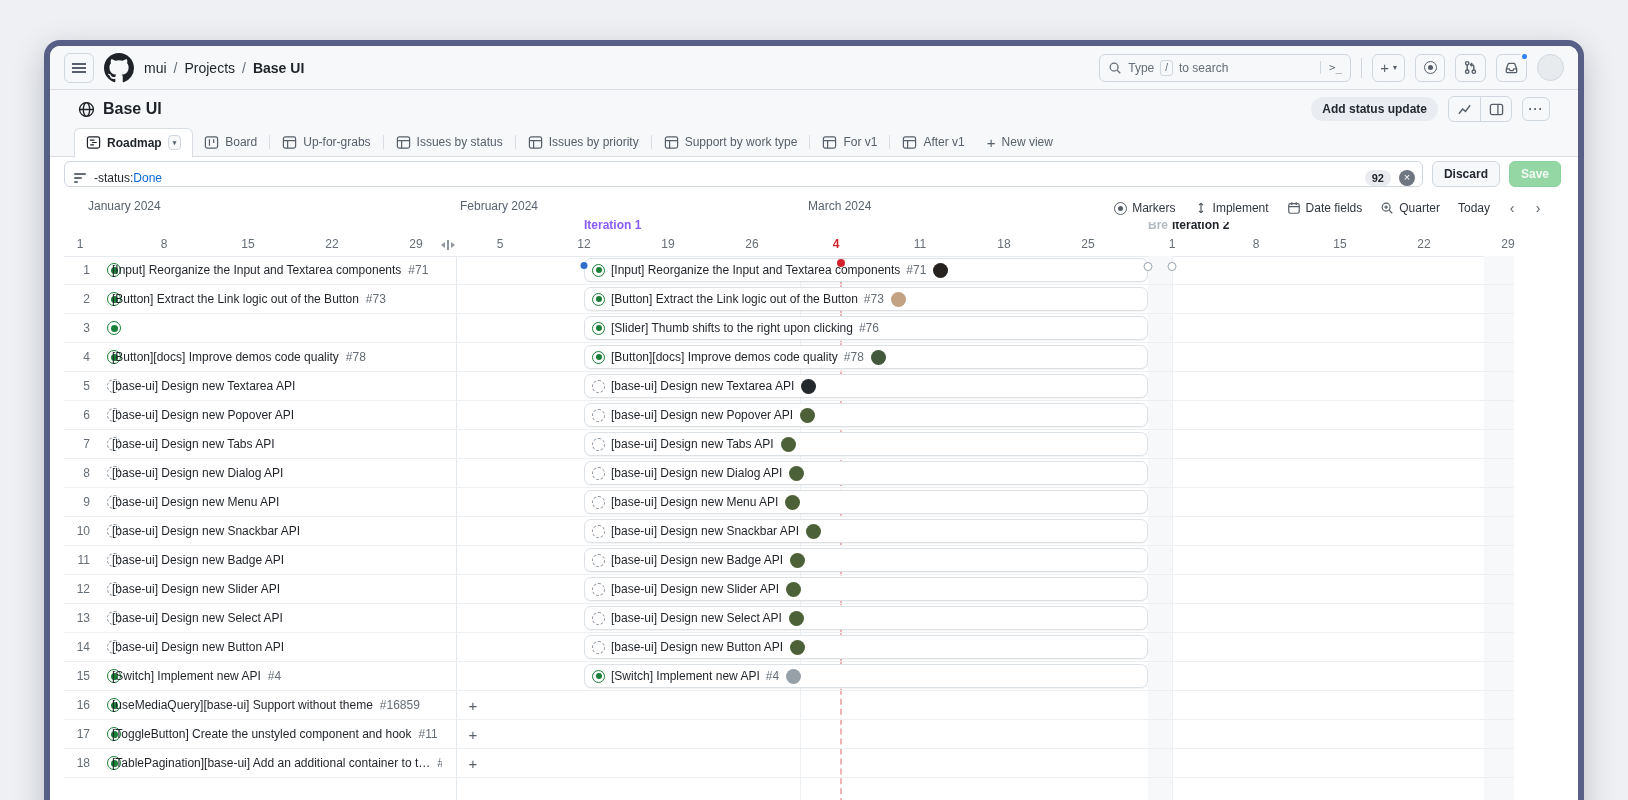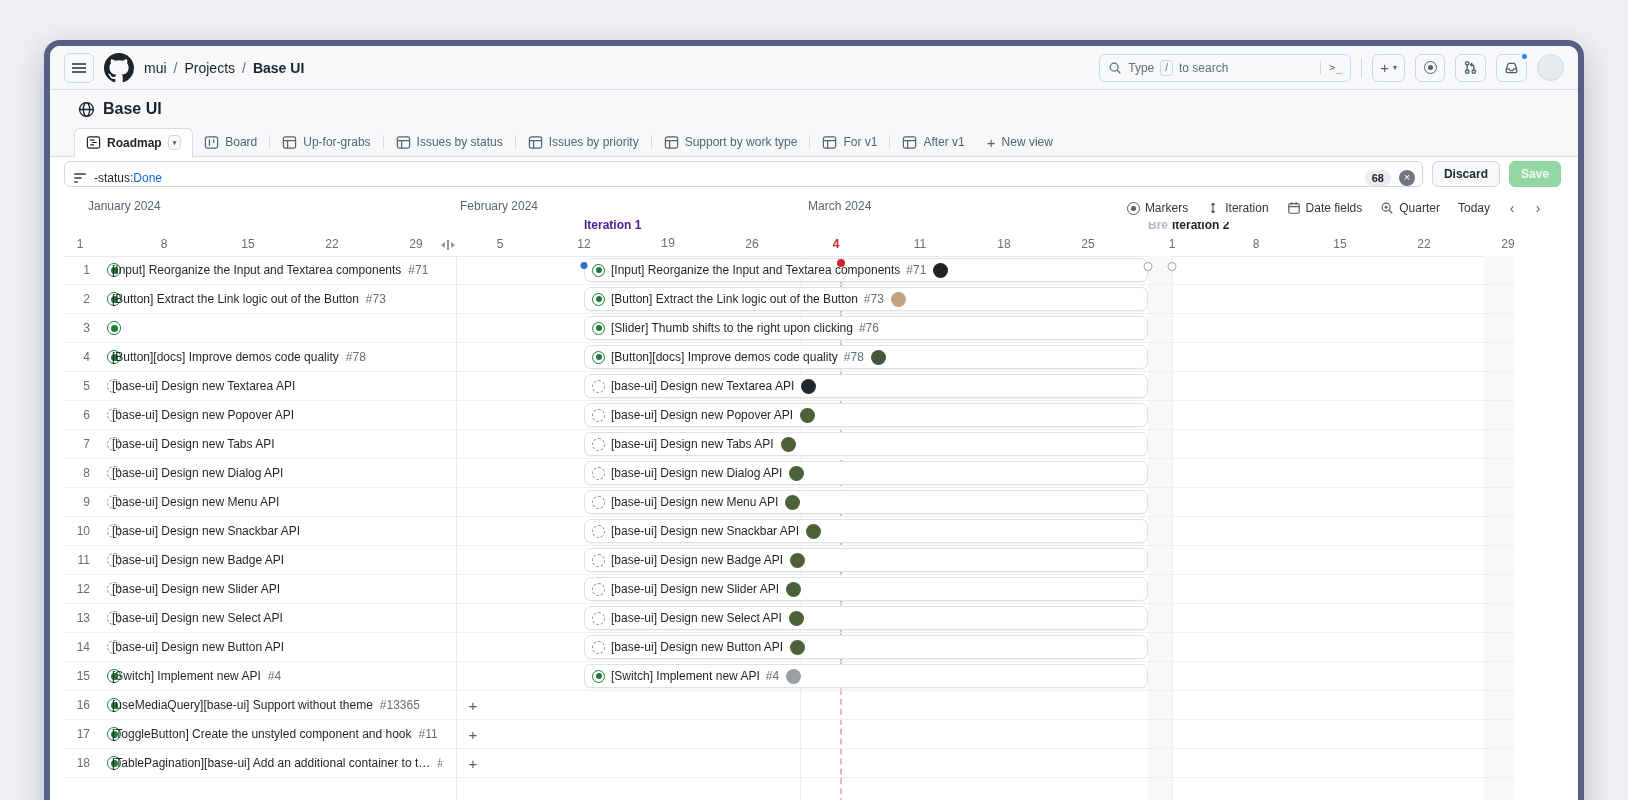--- a/index.html
+++ b/index.html
@@ -54,21 +54,21 @@
   .fq{color:#1f2328}.fv{color:#0969da}
   .count{margin-left:auto;background:rgba(175,184,193,.28);border-radius:10px;padding:2px 7px;font-weight:600;font-size:11px;color:#1f2328}
   .clear{width:16px;height:16px;border-radius:50%;background:#6e7781;color:#fff;font-size:11px;line-height:15px;text-align:center;flex:none}
   .btn{height:26px;padding:0 11px;border:1px solid #d0d7de;border-radius:6px;background:#f6f8fa;font-weight:600;font-size:12px;color:#24292f;display:flex;align-items:center}
   .btn-save{background:#95d7a4;border-color:#8cd29c;color:#f1faf3}
 
   
   .tl-header{position:absolute;top:145px;left:0;width:100%;height:65px;background:#fff}
   .month{position:absolute;top:8px;color:#59636e;white-space:nowrap}
   .iter{position:absolute;top:27px;font-weight:600;white-space:nowrap}
-  .iter.current{color:#4c1d95}
+  .iter.current{color:#8b5cf6}
   .iter.muted{color:#b3bac1}
   .tick{position:absolute;top:46px;color:#656d76;transform:translateX(-50%)}
   .tick.today{color:#d1242f;font-weight:600}
   .tl-toolbar{position:absolute;top:3px;right:28px;height:28px;display:flex;align-items:center;gap:2px;background:#fff;padding-left:10px;z-index:4}
   .tool{display:flex;align-items:center;gap:5px;height:26px;padding:0 8px;border-radius:6px;color:#30363d;font-weight:500;white-space:nowrap}
   .navbtn{width:24px;height:24px;display:flex;align-items:center;justify-content:center;color:#57606a;border-radius:6px;font-size:14px}
   .circledot{width:13px;height:13px;border:1.5px solid #57606a;border-radius:50%;position:relative;flex:none}
   .circledot::after{content:"";position:absolute;inset:3px;background:#57606a;border-radius:50%}
   .col-handle{position:absolute;left:391px;top:49px;display:flex;align-items:center;gap:2px}
   .tri{width:0;height:0;border-top:3.5px solid transparent;border-bottom:3.5px solid transparent}
@@ -157,20 +157,37 @@
     <div class="avatar-top"></div>
   </div>
 
   <div class="proj-header">
     <svg width="17" height="17" viewBox="0 0 16 16" fill="none" stroke="#1f2328" stroke-width="1.3">
           <circle cx="8" cy="8" r="6.5"></circle>
           <ellipse cx="8" cy="8" rx="3" ry="6.5"></ellipse>
           <path d="M1.5 8h13"></path>
         </svg>
     <span class="page-title">Base UI</span>
+    <div class="ph-right">
+      <div class="pillbtn">Add status update</div>
+      <div class="seg">
+        <div>
+              <svg width="15" height="15" viewBox="0 0 16 16" fill="none" stroke="#57606a" stroke-width="1.5">
+                <path d="M2 12.5 6 7.5l3 2.5 5-6.5"></path>
+              </svg>
+            </div>
+        <div>
+              <svg width="15" height="15" viewBox="0 0 16 16" fill="none" stroke="#57606a" stroke-width="1.4">
+                <rect x="1.5" y="2.5" width="13" height="11" rx="2"></rect>
+                <path d="M9.5 2.5v11"></path>
+              </svg>
+            </div>
+      </div>
+      <div class="kebab">···</div>
+    </div>
   </div>
 
   <div class="tabbar">
         <div class="tab active">
           <span>
             <svg width="15" height="15" viewBox="0 0 16 16" fill="none" stroke="currentColor" stroke-width="1.3">
               <rect x="1.5" y="2" width="13" height="12" rx="2"></rect>
               <path d="M4 5.5h5M6.5 8h5M4.5 10.5h4"></path>
             </svg>
           </span>
@@ -253,21 +270,21 @@
       </div>
 
   <div class="filterbar">
     <div class="finput">
       <div class="flt-ic">
             <i></i>
             <i></i>
             <i></i>
           </div>
       <span><span class="fq">-status:</span><span class="fv">Done</span></span>
-      <span class="count">68</span>
+      <span class="count">92</span>
       <span class="clear">×</span>
     </div>
     <div class="btn">Discard</div>
     <div class="btn btn-save">Save</div>
   </div>
 
   <div class="tl-header">
         <span class="iter " style="left: 1122px;">Iteration 2</span>
         <span class="iter muted" style="left: 1098px;">Bre</span>
         <span class="iter current" style="left: 534px;">Iteration 1</span>
@@ -282,21 +299,21 @@
         </div>
     <div class="tl-toolbar">
       <div class="tool">
             <div class="circledot"></div>
             <span>Markers</span>
           </div>
       <div class="tool">
             <svg width="14" height="14" viewBox="0 0 16 16" fill="none" stroke="#57606a" stroke-width="1.4">
               <path d="M8 2.5v11M8 2.5 5.8 4.7M8 2.5l2.2 2.2M8 13.5l-2.2-2.2M8 13.5l2.2-2.2"></path>
             </svg>
-            <span>Iteration</span>
+            <span>Implement</span>
           </div>
       <div class="tool">
             <svg width="14" height="14" viewBox="0 0 16 16" fill="none" stroke="#57606a" stroke-width="1.4">
               <rect x="2" y="3" width="12" height="11" rx="2"></rect>
               <path d="M2 6.5h12M5.5 1.5v3M10.5 1.5v3"></path>
             </svg>
             <span>Date fields</span>
           </div>
       <div class="tool">
             <svg width="14" height="14" viewBox="0 0 16 16" fill="none" stroke="#57606a" stroke-width="1.4">
@@ -311,21 +328,21 @@
       <div class="navbtn">‹</div>
       <div class="navbtn">›</div>
     </div>
   <span class="tick" style="left: 30px;">1</span>
         <span class="tick" style="left: 114px;">8</span>
         <span class="tick" style="left: 198px;">15</span>
         <span class="tick" style="left: 282px;">22</span>
         <span class="tick" style="left: 366px;">29</span>
         <span class="tick" style="left: 450px;">5</span>
         <span class="tick" style="left: 534px;">12</span>
-        <span class="tick" style="left: 618px; font-family: Liberation Mono, monospace;">19</span>
+        <span class="tick" style="left: 618px;">19</span>
         <span class="tick" style="left: 702px;">26</span>
         <span class="tick today" style="left: 786px;">4</span>
         <span class="tick" style="left: 870px;">11</span>
         <span class="tick" style="left: 954px;">18</span>
         <span class="tick" style="left: 1038px;">25</span>
         <span class="tick" style="left: 1122px;">1</span>
         <span class="tick" style="left: 1206px;">8</span>
         <span class="tick" style="left: 1290px;">15</span>
         <span class="tick" style="left: 1374px;">22</span>
         <span class="tick" style="left: 1458px;">29</span>
@@ -488,21 +505,21 @@
           <div class="pill" style="left: 520px; width: 564px;">
             <div class="ic-issue"></div>
             <span>[Switch] Implement new API</span>
             <span class="num">#4</span>
             <div class="pav" style="background: rgb(151, 160, 166);"></div>
           </div>
         </div>
         <div class="row" style="top: 435px;">
           <span class="rnum">16</span>
           <div class="ric ic-issue"></div>
-          <span class="rtitle"><span>[useMediaQuery][base-ui] Support without theme</span><span class="num">#13365</span></span>
+          <span class="rtitle"><span>[useMediaQuery][base-ui] Support without theme</span><span class="num">#16859</span></span>
           <div class="rplus">+</div>
         </div>
         <div class="row" style="top: 464px;">
           <span class="rnum">17</span>
           <div class="ric ic-issue"></div>
           <span class="rtitle"><span>[ToggleButton] Create the unstyled component and hook</span><span class="num">#11</span></span>
           <div class="rplus">+</div>
         </div>
         <div class="row" style="top: 493px;">
           <span class="rnum">18</span>

